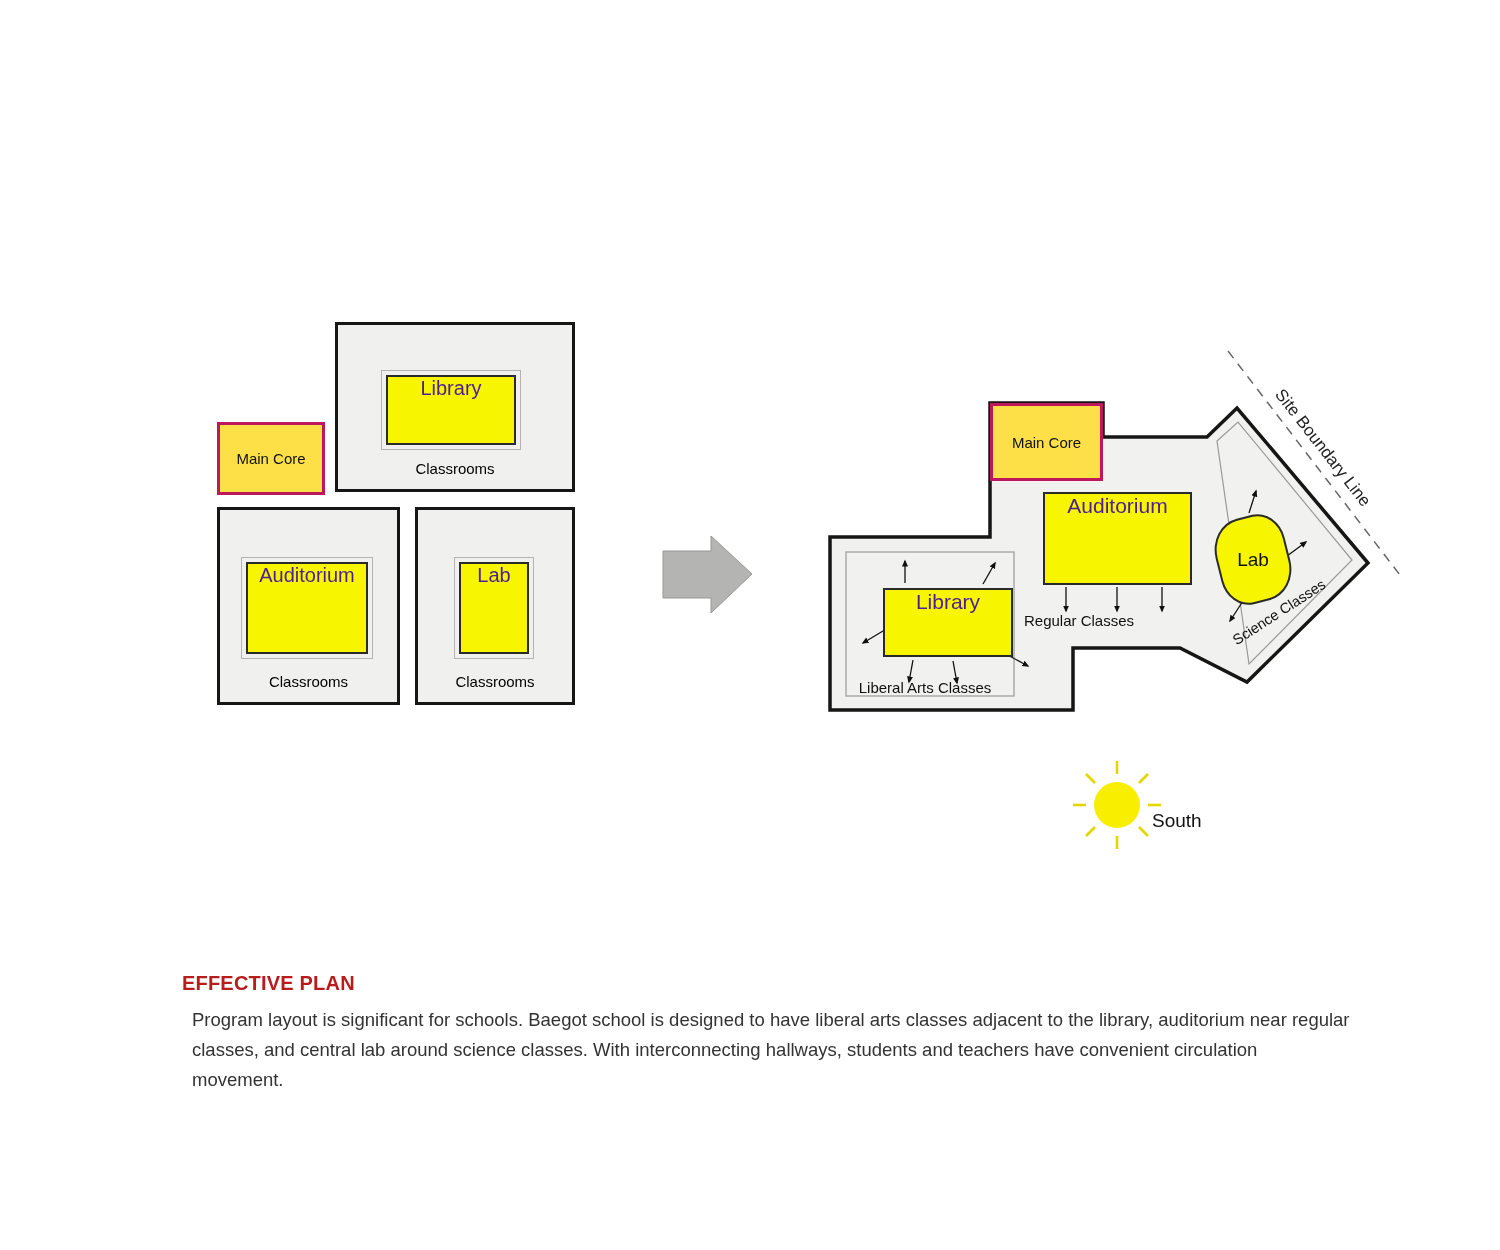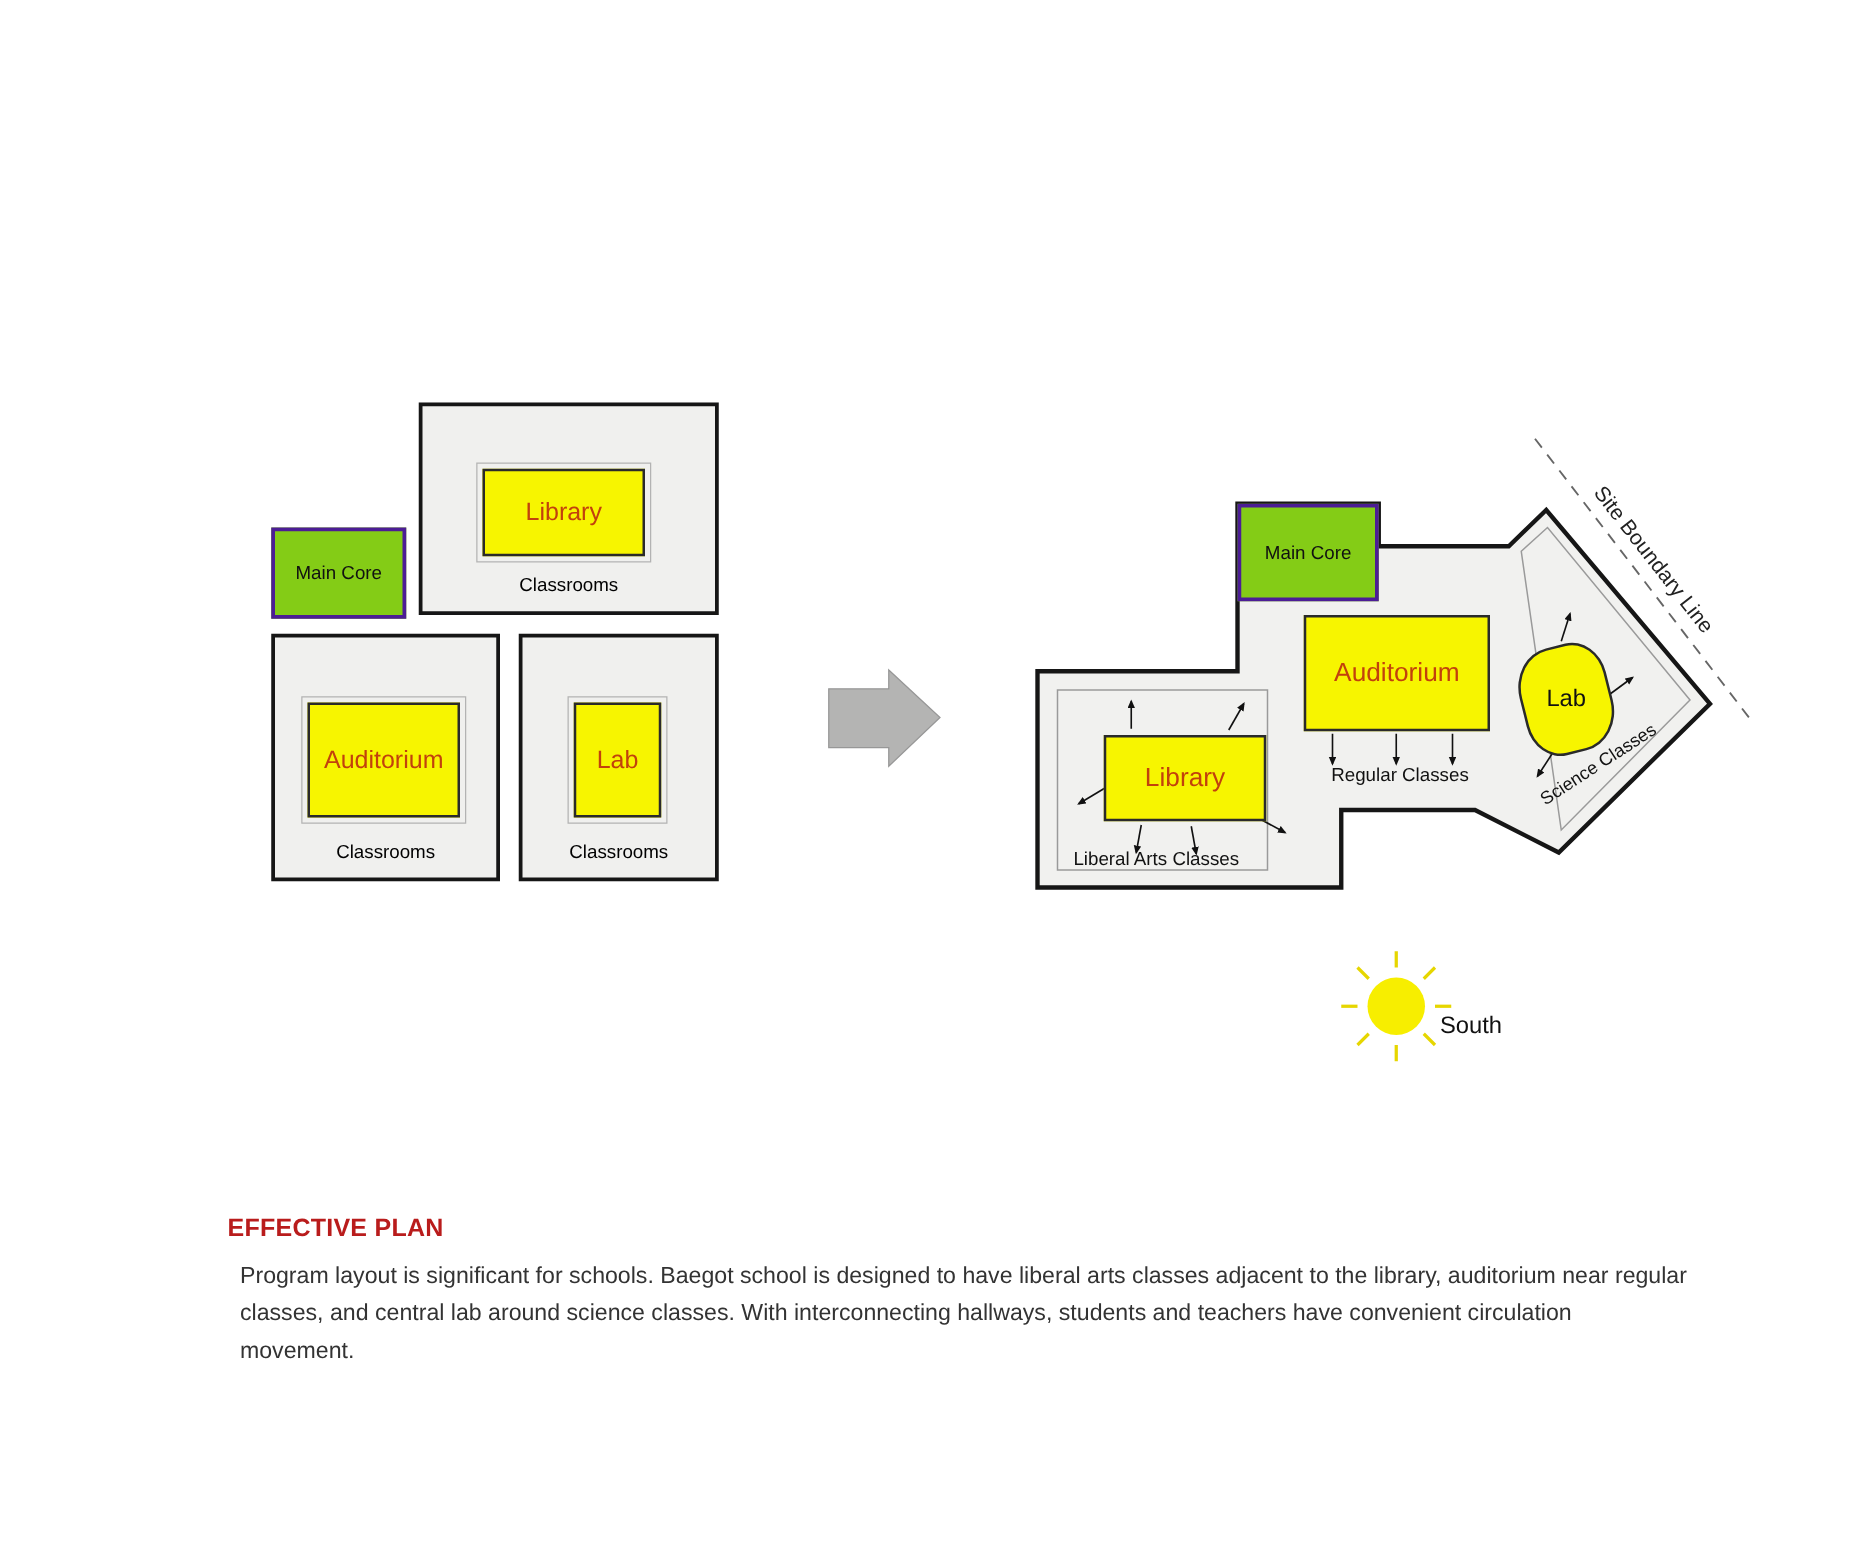--- a/index.html
+++ b/index.html
@@ -7,29 +7,29 @@
     position:relative;width:1500px;height:1250px;background:#ffffff;overflow:hidden;
     font-family:"Liberation Sans", sans-serif;color:#111;
   }
   
   .block{
     position:absolute;background:#f0f0ee;border:3px solid #161616;box-sizing:border-box;
   }
   .program{
     position:absolute;background:#f7f500;border:2px solid #2a2a2a;box-sizing:border-box;
     outline:1px solid #b3b3b3;outline-offset:4px;
-    display:flex;align-items:center;justify-content:center;
-    font-size:20px;color:#c2410c;
+    display:flex;align-items:flex-start;justify-content:center;
+    font-size:20px;color:#4c1d95;
   }
   .program.plain{outline:none;}
   .block-label{
     position:absolute;left:0;right:0;bottom:12px;text-align:center;font-size:15px;color:#000000;
   }
   .maincore{
-    position:absolute;background:#84cc16;border:3px solid #4c1d95;box-sizing:border-box;
+    position:absolute;background:#fde047;border:3px solid #be185d;box-sizing:border-box;
     display:flex;align-items:center;justify-content:center;font-size:15px;color:#111;
   }
   .small-label{position:absolute;font-size:15px;color:#111;text-align:center;}
   .rot{transform-origin:center center;}
   .lab-blob{
     position:absolute;left:1217px;top:516px;width:72px;height:87px;
     background:#f7f500;border:2px solid #2a2a2a;box-sizing:border-box;
     border-radius:30px 26px 30px 26px / 34px 30px 34px 30px;
     transform:rotate(-14deg);
     display:flex;align-items:center;justify-content:center;font-size:19px;
@@ -128,21 +128,21 @@
   </div>
 
   <div class="program plain" style="left:883px;top:588px;width:130px;height:69px;font-size:21px;">
     <span>Library</span>
   </div>
 
   <div class="lab-blob">
     <span>Lab</span>
   </div>
 
-  <div class="small-label" style="left:1060px;top:612px;width:120px;">Regular Classes</div>
+  <div class="small-label" style="left:1019px;top:612px;width:120px;">Regular Classes</div>
 
   <div class="small-label rot" style="left:1215px;top:604px;width:128px;font-size:14.5px;transform:rotate(-33deg);">Science Classes</div>
 
   <div class="small-label" style="left:844px;top:679px;width:162px;">Liberal Arts Classes</div>
 
   <div class="small-label rot" style="left:1240px;top:438px;width:165px;font-size:17px;transform:rotate(52deg);color:#222;">Site Boundary Line</div>
 
   <div class="small-label" style="left:1152px;top:810px;width:60px;text-align:left;font-size:19px;">South</div>
 
   <div class="caption">

